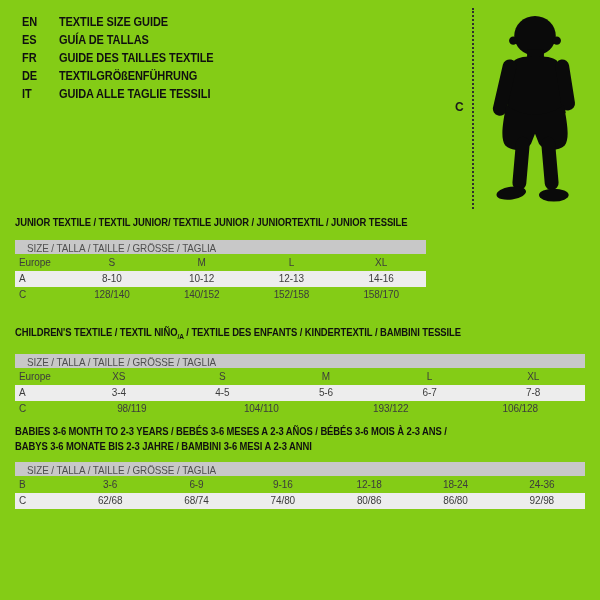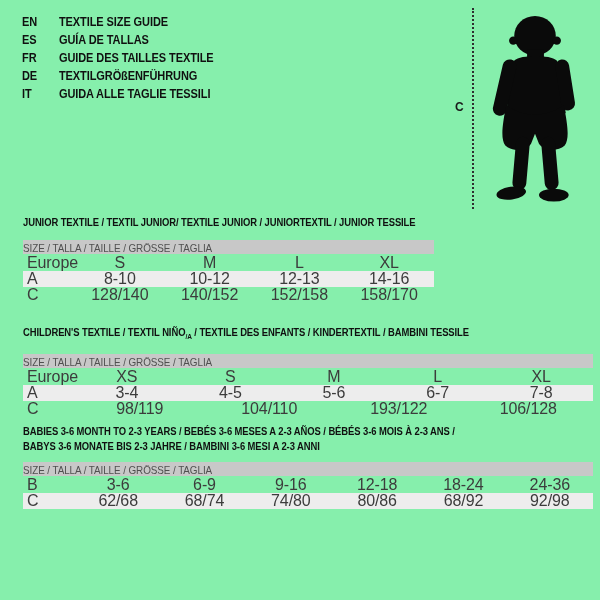--- a/index.html
+++ b/index.html
@@ -2,62 +2,62 @@
 <html style="--bar-bg: #c8c8c8; --bar-text: #4f4f4f; --row-alt: #ededed; --body-text: #3c3c3c; --title-text: #101010; --silhouette: #0a0a0a;"><head>
 <meta charset="utf-8">
 <style>
   :root{
     --bar-bg:#c8c8c8; --bar-text:#4f4f4f; --row-alt:#ededed;
     --body-text:#3c3c3c; --title-text:#101010; --silhouette:#0a0a0a;
   }
   *{margin:0;padding:0;box-sizing:border-box;}
   html,body{background:#fff;}
   .page{
-    position:relative;width:600px;height:600px;background:#86efac;overflow:hidden;
+    position:relative;width:600px;height:600px;background:#84cc16;overflow:hidden;
     font-family:"Liberation Sans","DejaVu Sans",sans-serif;color:var(--body-text);
   }
 
   
   .langs{position:absolute;top:13px;left:22px;}
   .lang-row{
     display:flex;font-weight:bold;font-size:12.5px;line-height:18px;
     color:var(--title-text);letter-spacing:-0.1px;
     transform:scaleX(0.88);transform-origin:0 0;white-space:nowrap;
   }
   .lang-code{width:42px;flex:0 0 42px;}
 
   
   .figure{position:absolute;top:6px;right:7px;width:121px;height:205px;}
   .dotted-line{position:absolute;left:0;top:2px;height:201px;border-left:2px dotted #2e2e2e;}
   .c-label{position:absolute;left:-17px;top:94px;font-weight:bold;font-size:12px;color:#1a1a1a;}
   .baby-svg{position:absolute;left:9px;top:2px;}
 
   
-  .sec{position:absolute;left:15px;margin-left:8px;}
+  .sec{position:absolute;left:15px;}
   #sec1{top:216px;width:411px;}
   #sec2{top:326px;width:570px;}
   #sec3{top:424px;width:570px;}
   .sec-title{
     font-size:11.5px;font-weight:bold;color:var(--title-text);
     letter-spacing:-0.1px;white-space:nowrap;line-height:13px;
     transform:scaleX(0.82);transform-origin:0 50%;
   }
   .title-gap{margin-bottom:11px;}
   .title-gap-sm{margin-bottom:8px;}
   .sec-title sub{font-size:8px;}
   .bar{
-    background:var(--bar-bg);height:14px;line-height:14px;padding-left:0;
+    background:var(--bar-bg);height:14px;line-height:14px;padding-left:12px;
     margin-bottom:1px;overflow:hidden;
   }
   .bar span{
     display:inline-block;font-size:11px;color:var(--bar-text);
     letter-spacing:-0.1px;white-space:nowrap;
     transform:scaleX(0.9);transform-origin:0 50%;
   }
-  .trow{display:flex;height:16px;line-height:16px;font-size:16px;letter-spacing:-0.1px;}
+  .trow{display:flex;height:16px;line-height:16px;font-size:10px;letter-spacing:-0.1px;}
   .trow.alt{background:var(--row-alt);}
   .rlabel{flex:0 0 52px;width:52px;padding-left:4px;text-align:left;}
   .cell{flex:1;text-align:center;}
 
   
   .legend{position:absolute;top:534px;left:15px;}
   .legend-line{
     font-size:11.5px;font-weight:bold;color:var(--title-text);line-height:17px;
     letter-spacing:-0.1px;white-space:nowrap;
     transform:scaleX(0.82);transform-origin:0 50%;
@@ -186,19 +186,19 @@
       <span class="cell">12-18</span>
       <span class="cell">18-24</span>
       <span class="cell">24-36</span>
     </div>
     <div class="trow alt">
       <span class="rlabel">C</span>
       <span class="cell">62/68</span>
       <span class="cell">68/74</span>
       <span class="cell">74/80</span>
       <span class="cell">80/86</span>
-      <span class="cell">68/92</span>
+      <span class="cell">86/80</span>
       <span class="cell">92/98</span>
     </div>
   </div>
 
 
 </div>
 
 </body></html>

